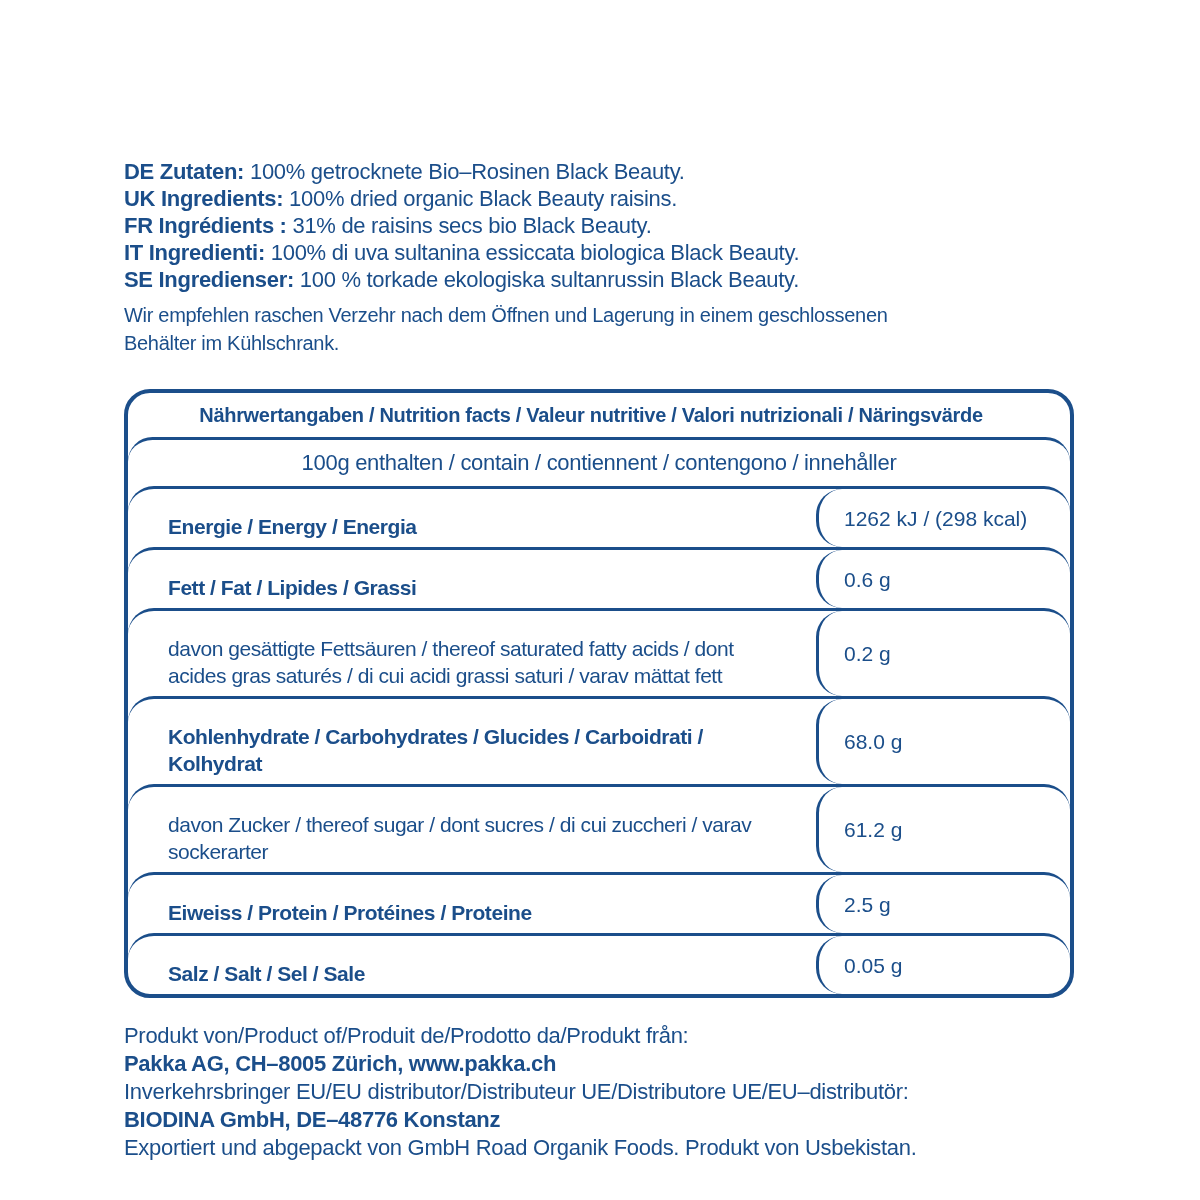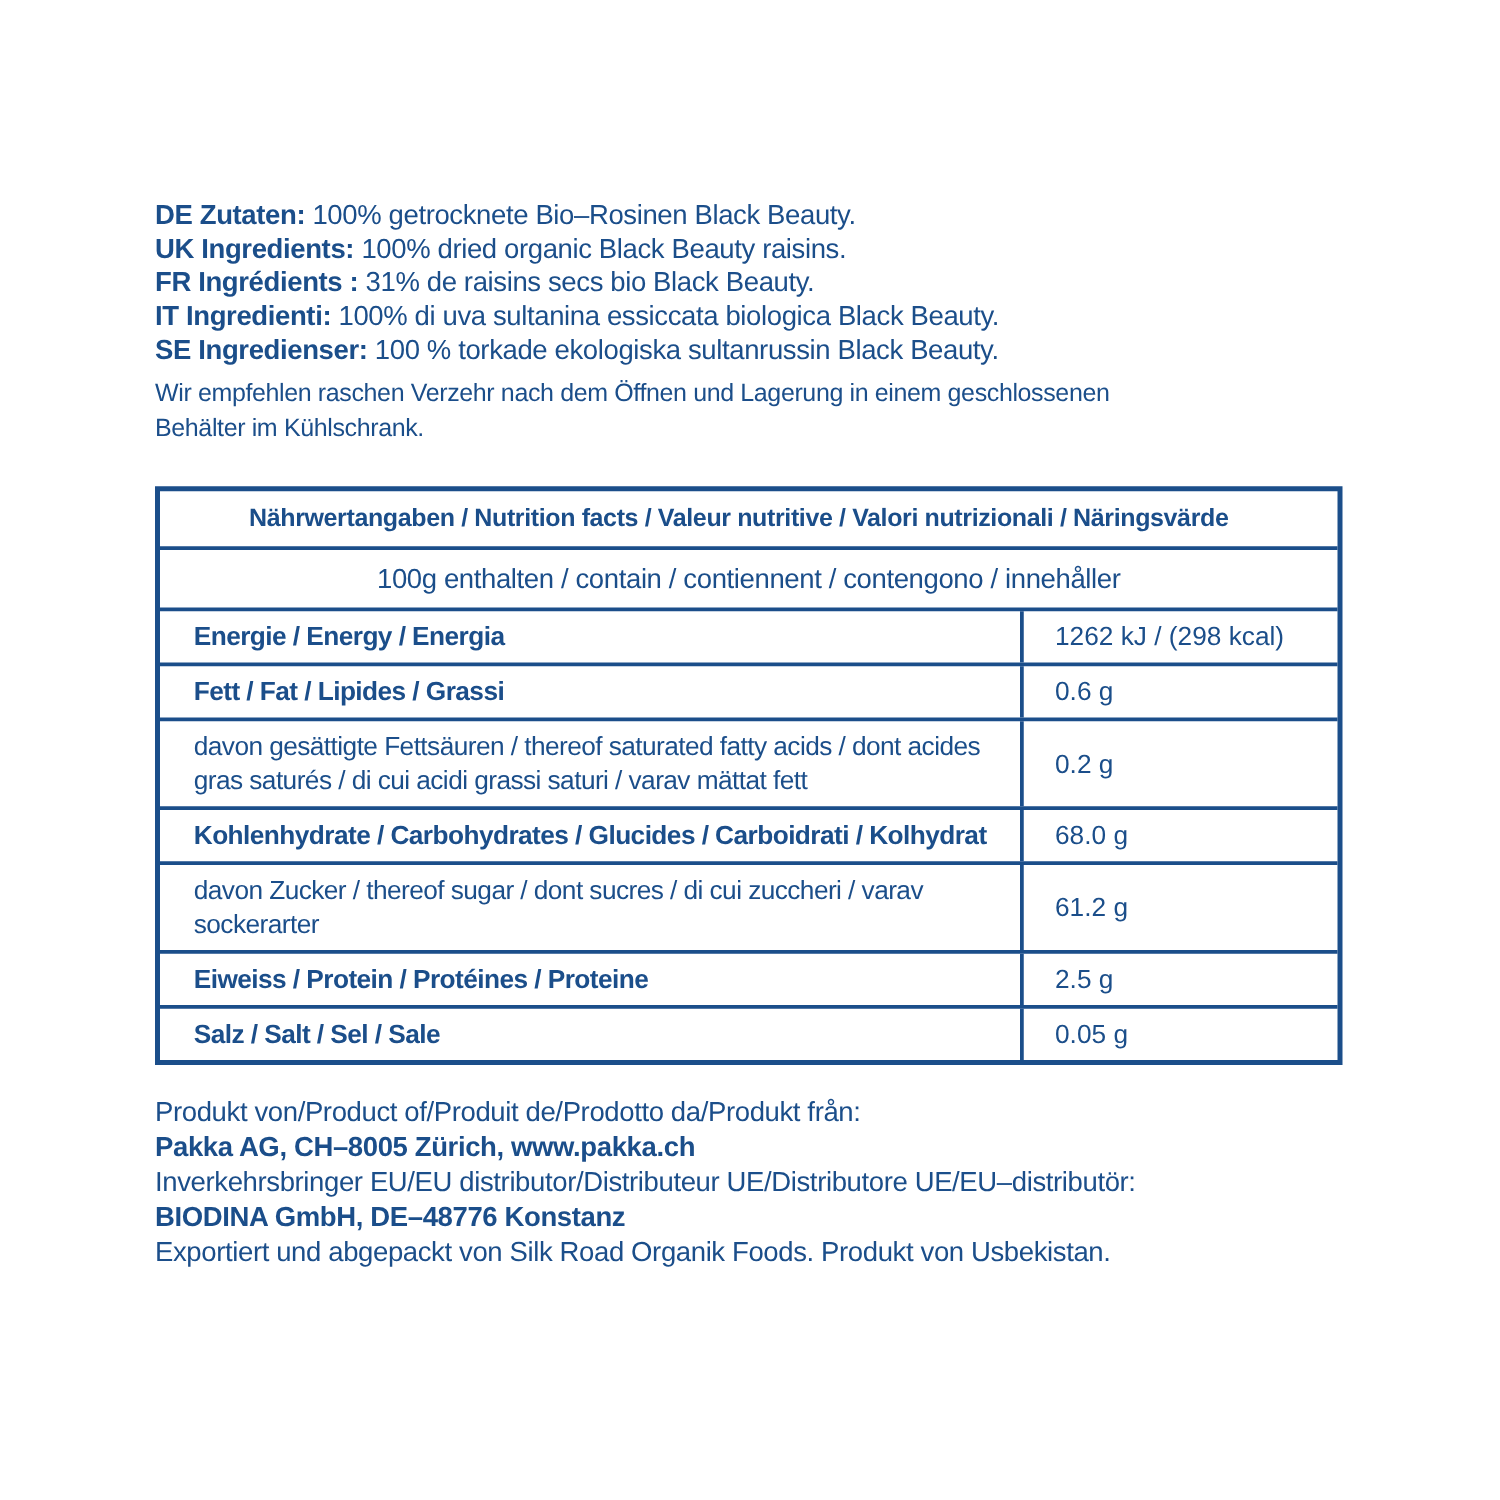--- a/index.html
+++ b/index.html
@@ -1,15 +1,15 @@
 <!DOCTYPE html>
 <html><head>
 <meta charset="utf-8">
 <style>
-  * { margin: 0; padding: 0; box-sizing: border-box; }
+  * { margin: 0; padding: 0; box-sizing: border-box; border-radius: 26px; }
   html, body {
     width: 1200px; height: 1200px;
     background: #ffffff;
     font-family: "Liberation Sans", sans-serif;
     color: #1b4e8a;
     overflow: hidden;
   }
   .page {
     position: absolute;
     top: 0; left: 0;
@@ -48,24 +48,25 @@
     letter-spacing: -0.3px;
     padding: 10px 4px;
     border-top: 3px solid #1b4e8a;
   }
   .nt-row {
     display: flex;
     border-top: 3px solid #1b4e8a;
   }
   .nt-label {
     flex: 1;
-    padding: 7px 20px 7px 27px;
+    padding: 7px 20px 7px 40px;
     font-size: 21px;
     line-height: 27px;
     letter-spacing: -0.45px;
+    margin-top: 17px;
   }
   .nt-label.bold { font-weight: bold; }
   .nt-value {
     width: 254px;
     border-left: 3px solid #1b4e8a;
     padding: 7px 8px 7px 25px;
     font-size: 21px;
     line-height: 27px;
     display: flex;
     align-items: center;
@@ -125,16 +126,16 @@
       <div class="nt-label bold">Salz / Salt / Sel / Sale</div>
       <div class="nt-value">0.05 g</div>
     </div>
   </div>
 
   <section class="footer">
     <p>Produkt von/Product of/Produit de/Prodotto da/Produkt från:</p>
     <p class="bold">Pakka AG, CH–8005 Zürich, www.pakka.ch</p>
     <p>Inverkehrsbringer EU/EU distributor/Distributeur UE/Distributore UE/EU–distributör:</p>
     <p class="bold">BIODINA GmbH, DE–48776 Konstanz</p>
-    <p>Exportiert und abgepackt von Silk Road Organik Foods. Produkt von Usbekistan.</p>
+    <p>Exportiert und abgepackt von GmbH Road Organik Foods. Produkt von Usbekistan.</p>
   </section>
 
 </div>
 
 </body></html>

